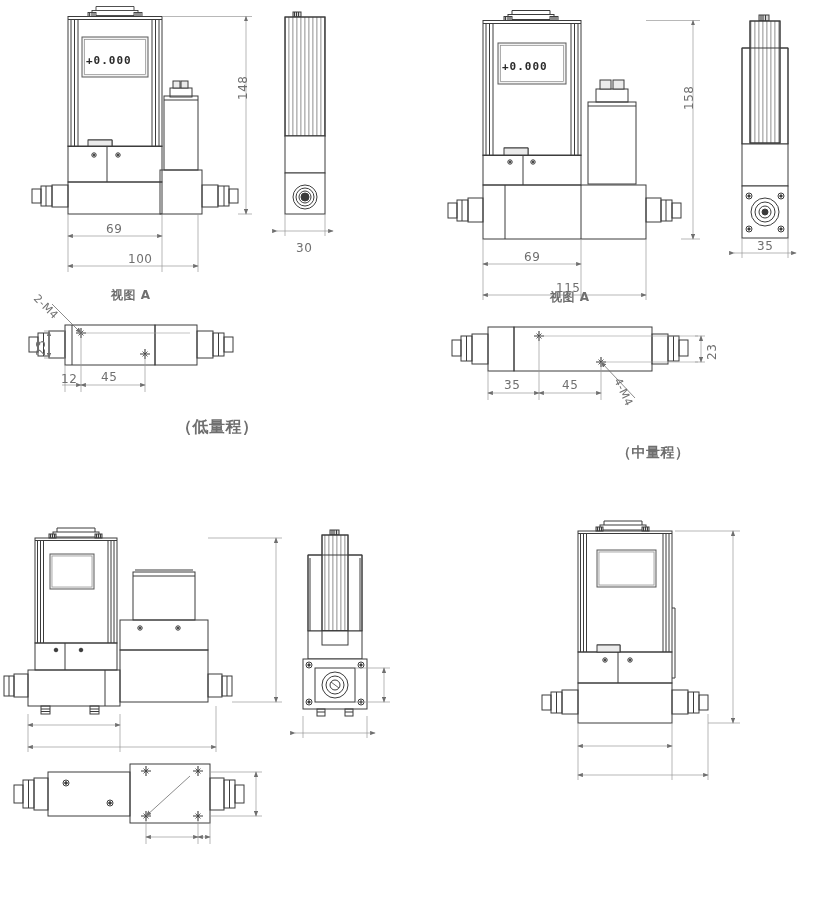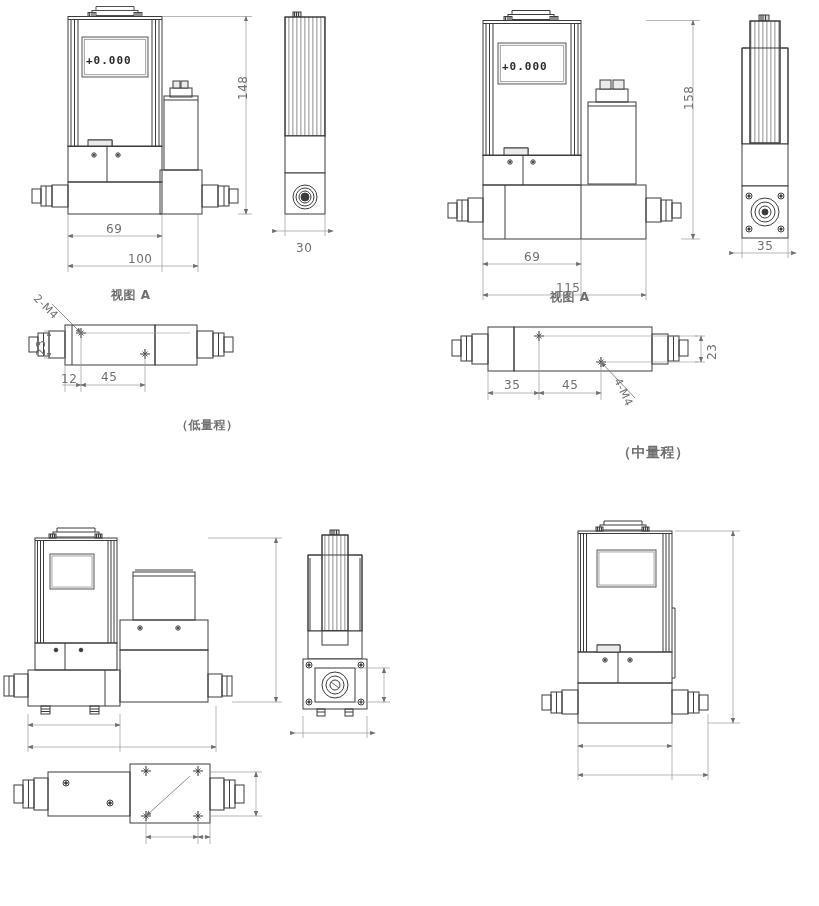--- a/index.html
+++ b/index.html
@@ -175,21 +175,21 @@
         <path d="M49,331 L49,358" marker-start="url(#arL)" marker-end="url(#ar)"></path>
         <path d="M65,365 L65,392"></path>
         <path d="M81,333 L81,392"></path>
         <path d="M145,354 L145,392"></path>
         <path d="M62,385 L81,385" marker-end="url(#ar)"></path>
         <path d="M81,385 L145,385" marker-start="url(#arL)" marker-end="url(#ar)"></path>
       </g>
     </g>
   </svg>
 
-  <div class="cap" style="left:176px;top:417px;font-size:12px;">（低量程）</div>
+  <div class="cap" style="left:176px;top:417px;font-size:16px;">（低量程）</div>
   <div class="cap" style="left:111px;top:287px;font-size:12px;font-weight:bold;">视图 A</div>
   <div class="cap" style="left:236px;top:100px;font-size:12px;font-weight:normal;transform:rotate(-90deg);transform-origin:left top;">148</div>
   <div class="cap" style="left:106px;top:222px;font-size:12px;font-weight:normal;">69</div>
   <div class="cap" style="left:128px;top:252px;font-size:12px;font-weight:normal;">100</div>
   <div class="cap" style="left:296px;top:217px;font-size:12px;font-weight:normal;margin-top:24px;">30</div>
   <div class="cap" style="left:34px;top:356px;font-size:12px;font-weight:normal;transform:rotate(-90deg);transform-origin:left top;">23</div>
   <div class="cap" style="left:61px;top:372px;font-size:12px;font-weight:normal;">12</div>
   <div class="cap" style="left:101px;top:370px;font-size:12px;font-weight:normal;">45</div>
   <div class="cap" style="left:40px;top:292px;font-size:11px;font-weight:normal;transform:rotate(45deg);transform-origin:left top;">2-M4</div>
   <div class="cap" style="left:86px;top:54px;font-size:11px;font-weight:bold;color:#2b2b2b;font-family:'DejaVu Sans Mono',monospace;letter-spacing:1px;">+0.000</div>

